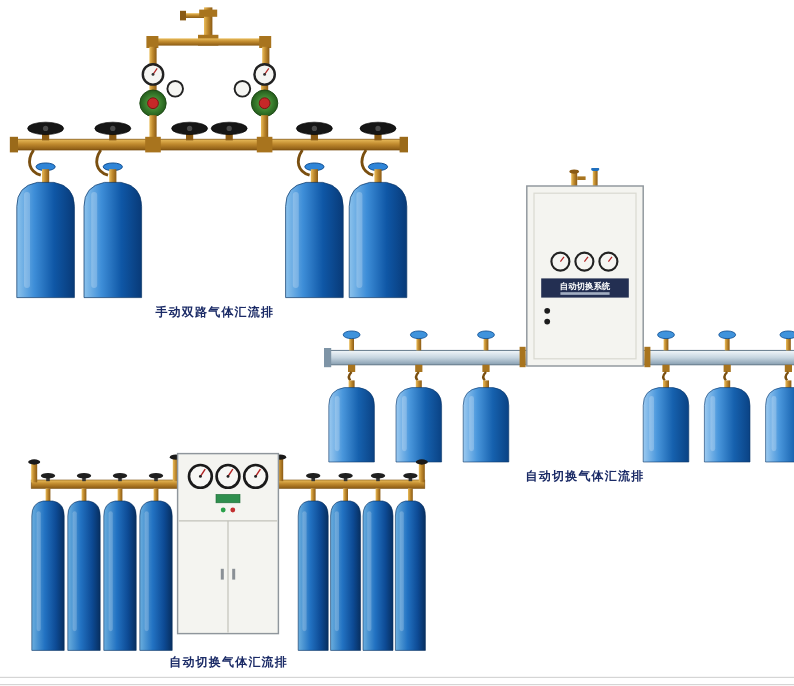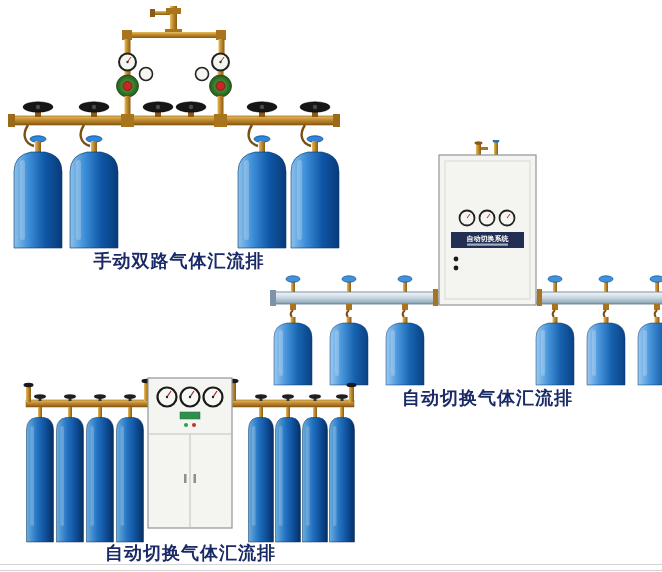--- a/index.html
+++ b/index.html
@@ -11,21 +11,21 @@
   .page {
     position:relative; width:662px; height:572px;
     background:#ffffff; overflow:hidden;
   }
   .product { position:absolute; }
   .product-1 { left:8px;  top:6px;   width:332px; }
   .product-2 { left:270px; top:140px; width:407px; }
   .product-3 { left:18px; top:376px; width:345px; }
   .caption {
     font-weight:bold;
-    font-size:18px;
+    font-size:10px;
     color:#1a2a66;
     text-align:center;
     letter-spacing:1px;
     line-height:14px;
   }
   .product-1 .caption { margin-top:4px; padding-left:10px; }
   .product-2 .caption { margin-top:3px; padding-left:28px; }
   .product-3 .caption { margin-top:2px; }
   svg { display:block; }
   .bottom-line {

